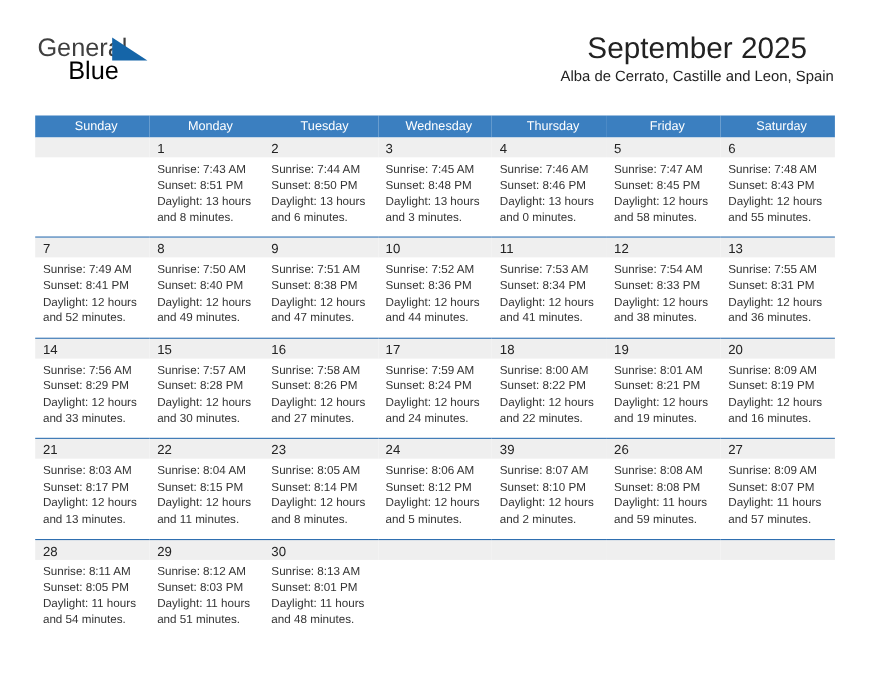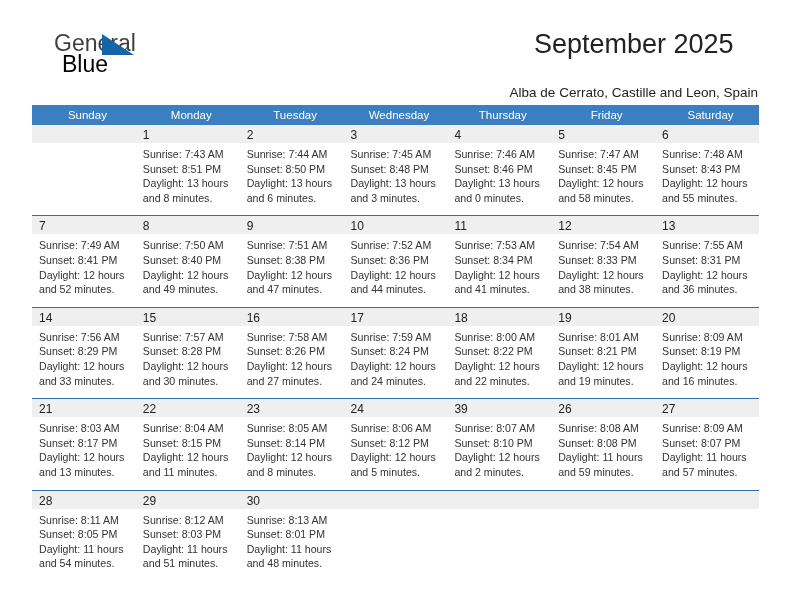--- a/index.html
+++ b/index.html
@@ -32,21 +32,20 @@
     height: 52px;
   }
   .brand-general {
     position: absolute;
     left: 0;
     top: 0;
     font-size: 23px;
     letter-spacing: 0px;
     color: #3f3f3f;
     font-family: "Liberation Sans", sans-serif;
-    margin-left: 20px;
   }
   .brand-triangle {
     position: absolute;
     left: 68px;
     top: 4px;
     width: 0;
     height: 0;
     border-left: 32px solid #1565a8;
     border-top: 21px solid transparent;
   }
@@ -69,21 +68,21 @@
     font-size: 27px;
     font-weight: normal;
     color: #222222;
     line-height: 32px;
     white-space: nowrap;
   }
   .cal-subtitle {
     font-size: 13.5px;
     color: #222222;
     line-height: 18px;
-    margin-top: 24px;
+    margin-top: 1px;
     white-space: nowrap;
   }
 
   
   .calendar {
     position: absolute;
     left: 32px;
     top: 105px;
     width: 727px;
     border-collapse: collapse;

